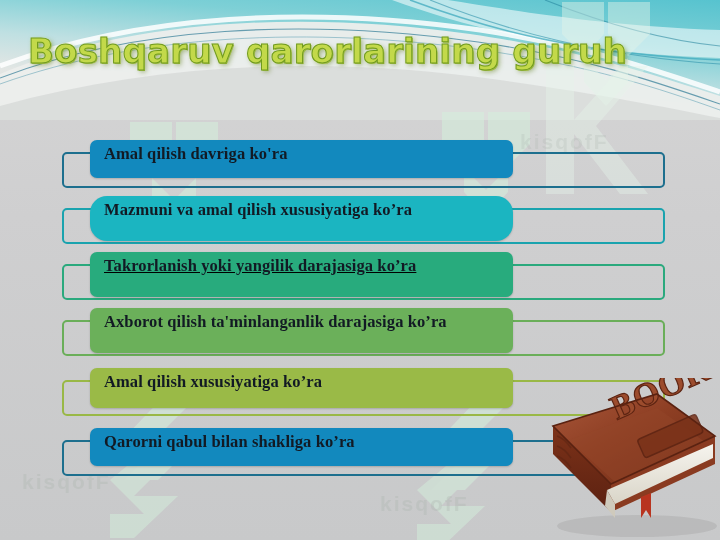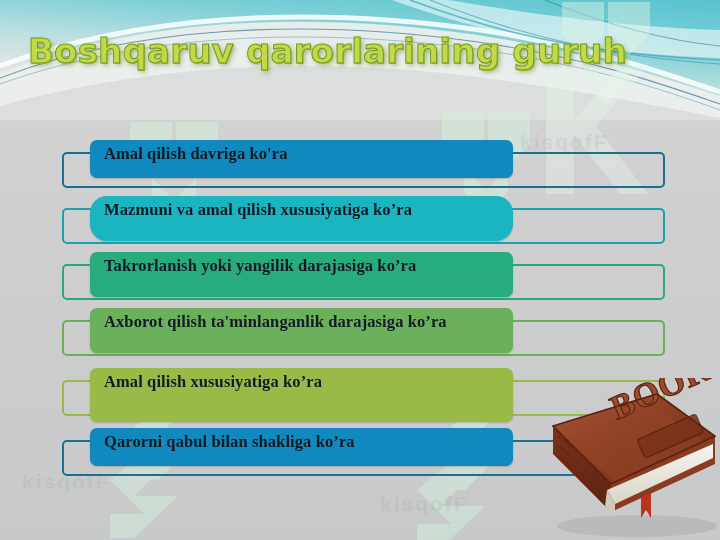--- a/index.html
+++ b/index.html
@@ -162,33 +162,33 @@
         </div>
       </div>
       <div class="row" style="top: 208px;">
         <div class="frame" style="height: 36px; border-color: rgb(26, 163, 174);"></div>
         <div class="bar" style="height: 45px; background: rgb(27, 181, 193); border-radius: 17px;">
           <div class="bar-label">Mazmuni va amal qilish xususiyatiga ko’ra</div>
         </div>
       </div>
       <div class="row" style="top: 264px;">
         <div class="frame" style="height: 36px; border-color: rgb(42, 169, 125);"></div>
-        <div class="bar" style="height: 45px; background: rgb(40, 171, 125);">
+        <div class="bar" style="height: 45px; background: rgb(40, 171, 125); text-decoration: underline;">
           <div class="bar-label">Takrorlanish yoki yangilik darajasiga ko’ra</div>
         </div>
       </div>
       <div class="row" style="top: 320px;">
         <div class="frame" style="height: 36px; border-color: rgb(106, 174, 89);"></div>
         <div class="bar" style="height: 45px; background: rgb(107, 176, 90);">
           <div class="bar-label">Axborot qilish ta'minlanganlik darajasiga ko’ra</div>
         </div>
       </div>
       <div class="row" style="top: 380px;">
         <div class="frame" style="height: 36px; border-color: rgb(153, 184, 70);"></div>
-        <div class="bar" style="height: 54px; background: rgb(154, 186, 71);">
+        <div class="bar" style="height: 40px; background: rgb(154, 186, 71);">
           <div class="bar-label">Amal qilish xususiyatiga ko’ra</div>
         </div>
       </div>
       <div class="row" style="top: 440px;">
         <div class="frame" style="height: 36px; border-color: rgb(29, 111, 142);"></div>
         <div class="bar" style="height: 38px; background: rgb(18, 137, 190);">
           <div class="bar-label">Qarorni qabul bilan shakliga ko’ra</div>
         </div>
       </div>
     </div>

